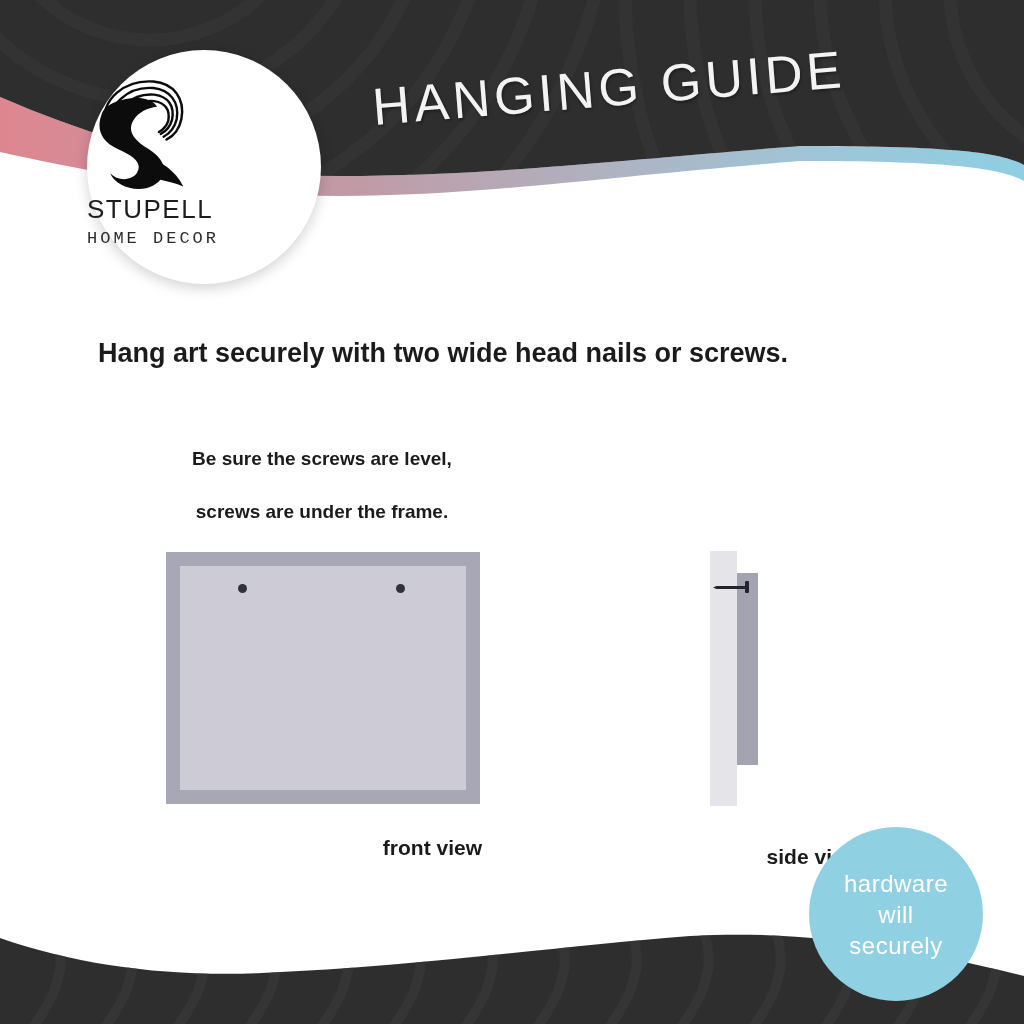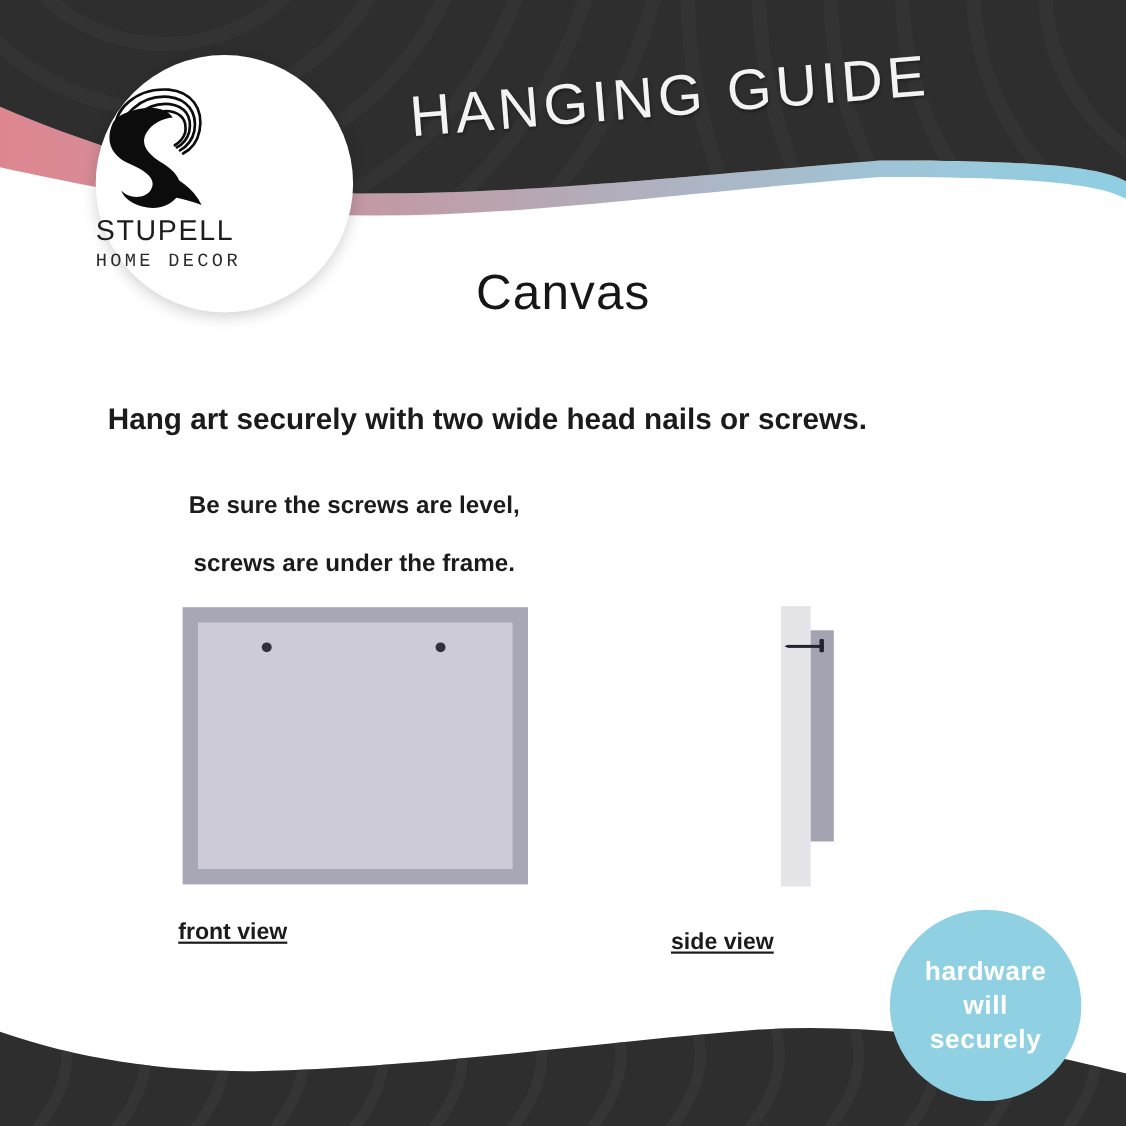--- a/index.html
+++ b/index.html
@@ -27,50 +27,50 @@
     text-align:center;white-space:nowrap;
     text-shadow:1px 2px 3px rgba(0,0,0,0.35);
   }
 
   .canvas-heading{
     position:absolute;left:0;top:240px;width:1024px;text-align:center;z-index:1;
     font-size:45px;font-weight:400;color:#161616;letter-spacing:1px;
   }
   .instruction{
     position:absolute;left:0;top:338px;width:886px;text-align:center;z-index:1;
-    font-size:27px;font-weight:600;color:#1b1b1b;margin-top:28px;
+    font-size:27px;font-weight:600;color:#1b1b1b;
   }
 
-  .note{position:absolute;z-index:1;text-align:center;font-size:22px;line-height:26.5px;font-weight:600;color:#1b1b1b;}
+  .note{position:absolute;z-index:1;text-align:center;font-size:19px;line-height:26.5px;font-weight:600;color:#1b1b1b;}
   .note-left{left:152px;top:446px;width:340px;}
   .note-right{left:585px;top:454px;width:300px;}
 
   
   .front-frame{position:absolute;left:166px;top:552px;width:314px;height:252px;background:#a7a7b5;z-index:1;}
   .front-canvas{position:absolute;left:14px;top:14px;right:14px;bottom:14px;background:#cdccd6;}
   .screw{position:absolute;width:9px;height:9px;border-radius:50%;background:#31313b;}
   .screw-left{left:72px;top:32px;}
   .screw-right{left:230px;top:32px;}
 
   
   .side-bar-light{position:absolute;left:710px;top:551px;width:27px;height:255px;background:#e4e4e9;z-index:1;}
   .side-bar-dark{position:absolute;left:737px;top:573px;width:21px;height:192px;background:#a3a3b2;z-index:1;}
   .nail-shaft{position:absolute;left:713px;top:586px;width:36px;height:3px;background:#23232e;z-index:2;
     clip-path:polygon(0 50%,10% 0,100% 0,100% 100%,10% 100%);}
   .nail-head{position:absolute;left:745px;top:581px;width:4px;height:12px;background:#23232e;z-index:2;border-radius:1px;}
 
-  .caption{position:absolute;z-index:1;text-align:left;font-size:21px;font-weight:600;color:#1b1b1b;text-decoration:underline;}
+  .caption{position:absolute;z-index:1;text-align:right;font-size:21px;font-weight:600;color:#1b1b1b;}
   .caption-front{left:162px;top:836px;width:320px;}
   .caption-side{left:610px;top:845px;width:250px;}
 
   
   .badge-circle{
     position:absolute;left:809px;top:827px;width:174px;height:174px;border-radius:50%;
     background:#8fd0e2;z-index:4;display:flex;flex-direction:column;align-items:center;justify-content:center;
-    color:#ffffff;font-size:24px;line-height:31px;font-weight:700;text-align:center;letter-spacing:0.5px;
+    color:#ffffff;font-size:24px;line-height:31px;font-weight:400;text-align:center;letter-spacing:0.5px;
   }
 </style>
 </head>
 <body>
 
 <div class="page">
 
   <svg class="bg-svg" viewBox="0 0 1024 1024" xmlns="http://www.w3.org/2000/svg" aria-hidden="true">
     <defs>
       <linearGradient id="ribbonGrad" x1="0" y1="0" x2="1024" y2="0" gradientUnits="userSpaceOnUse">
@@ -128,21 +128,20 @@
       </g>
       <path fill="#0c0c0c" d="M12,40 C4,58 10,72 28,80 C46,88 54,95 49,105 C44,114 28,115 20,106 C25,120 50,128 66,119 C84,109 80,92 61,80 C44,70 38,60 45,49 C50,41 60,36 70,35 C66,28 54,24 42,26 C28,28 17,32 12,40 Z"></path>
       <path fill="#0c0c0c" d="M49,105 C62,112 80,113 98,120 C90,103 74,94 61,88 Z"></path>
     </svg>
     <div class="brand-name">STUPELL</div>
     <div class="brand-sub">HOME DECOR</div>
   </div>
 
   <div class="header-title">HANGING GUIDE</div>
 
-  <div class="canvas-heading">Canvas</div>
 
   <div class="instruction">Hang art securely with two wide head nails or screws.</div>
 
   <div class="note note-left">
     <span>Be sure the screws are level,</span><br>
     <br>
     <span>screws are under the frame.</span>
   </div>
 
 

